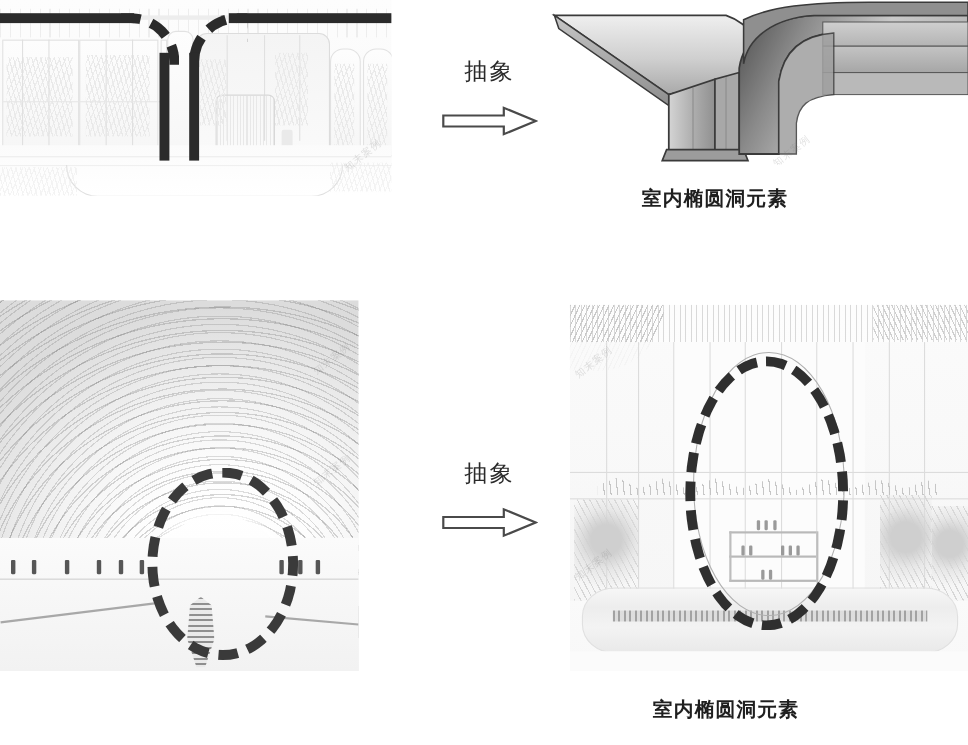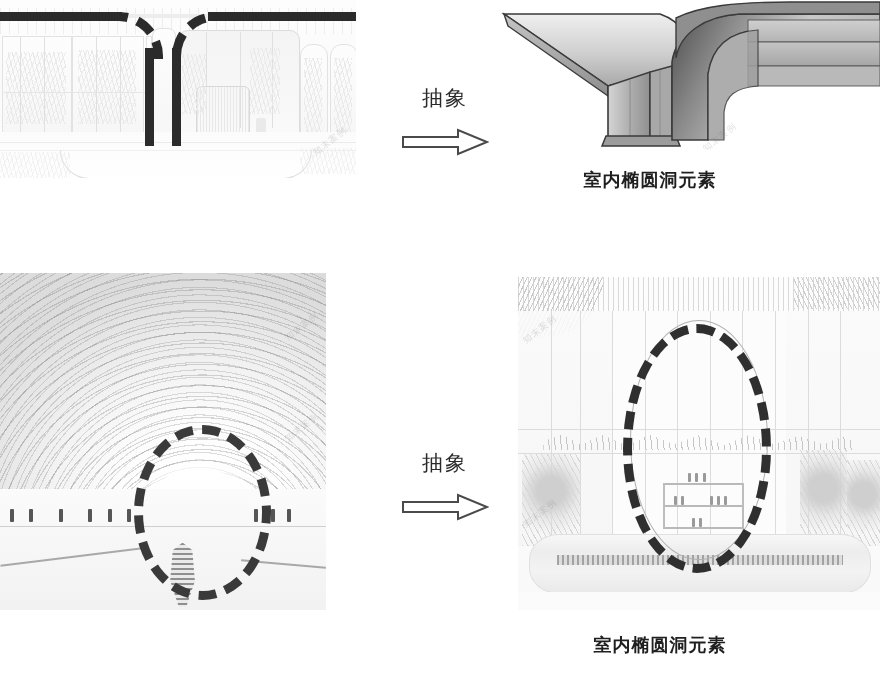--- a/index.html
+++ b/index.html
@@ -40,21 +40,21 @@
   .sk-pot{position:absolute;background:#eaeaea;border-radius:2px;}
 
   
   .dash-seg{position:absolute;background:#2b2b2b;}
   .dash-arc{position:absolute;border:9px dashed #2b2b2b;border-bottom:none;border-right:none;}
 
   
   #form3d-panel{left:490px;top:0px;width:390px;height:150px;}
 
   
-  .abstract-block{position:absolute;width:170px;text-align:center;margin-top:32px;}
+  .abstract-block{position:absolute;width:170px;text-align:center;}
   .abstract-word{font-size:21px;color:#2a2a2a;letter-spacing:2px;line-height:1;}
   .arrow-wrap{margin-top:20px;display:flex;justify-content:center;}
 
   .caption{position:absolute;width:100%;text-align:center;
       font-size:18px;font-weight:bold;color:#1f1f1f;letter-spacing:1px;}
 
   
   #tunnel-panel{left:0;top:273px;width:326px;height:337px;background:#f7f7f7;}
   .tn-base{position:absolute;inset:0;background:
       radial-gradient(ellipse 78% 62% at 62% 64%, #ffffff 0%, #fdfdfd 30%, #f3f3f3 58%, #e7e7e7 80%, #dcdcdc 100%);}

